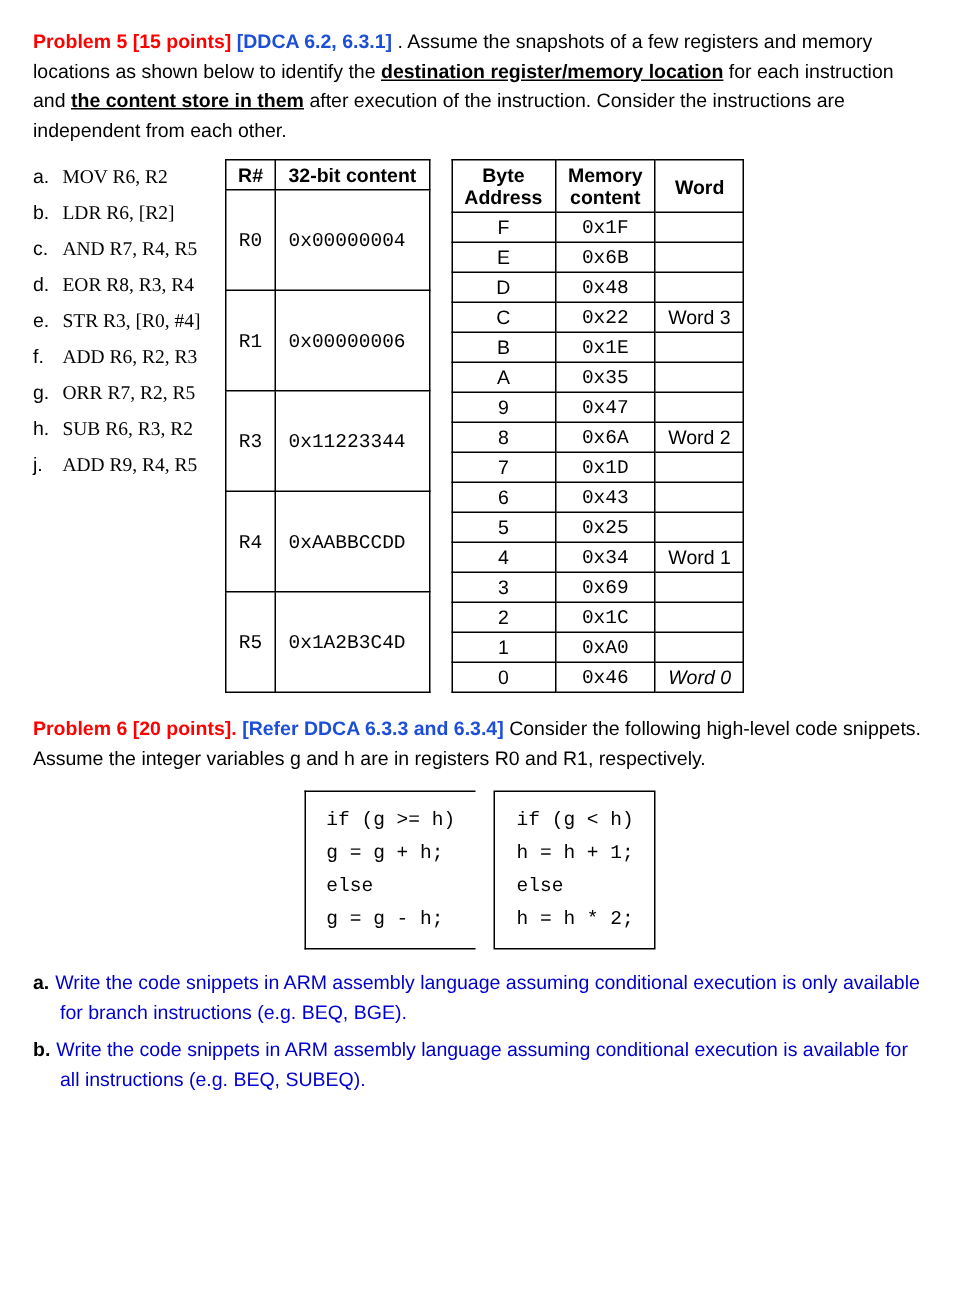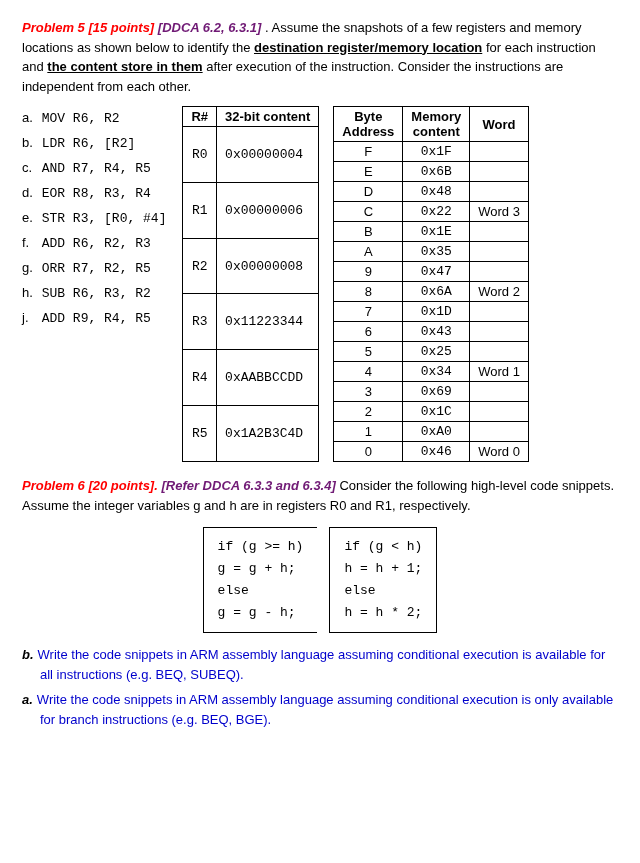--- a/index.html
+++ b/index.html
@@ -9,24 +9,24 @@
       background: #fff;
       color: #000;
       padding: 18px 22px;
       width: 640px;
       min-height: 863px;
     }
     .problem-header {
       margin-bottom: 8px;
       line-height: 1.5;
     }
-    .bold { font-weight: bold; font-style: italic; }
+    .bold { font-weight: bold; }
     .bold-underline { font-weight: bold; text-decoration: underline; }
     .red { color: red; }
-    .blue { color: #701a75; }
+    .blue { color: #1d4ed8; }
 
     .content-area {
       display: flex;
       gap: 16px;
       margin-top: 10px;
       margin-bottom: 10px;
     }
     .instructions-list {
       flex: 0 0 auto;
       font-size: 13px;
@@ -84,21 +84,21 @@
     .sub-list {
       margin-top: 10px;
       list-style: none;
     }
     .sub-list li {
       margin-bottom: 6px;
       line-height: 1.5;
       padding-left: 18px;
       text-indent: -18px;
     }
-    .mono { font-family: Liberation Mono, monospace; }
+    .mono { font-family: Liberation Serif, serif; }
   </style>
 </head>
 <body>
 
 <div class="problem-header">
   <span class="bold red">Problem 5 [15 points]</span>
   <span class="bold blue">[DDCA 6.2, 6.3.1]</span>
   <span>. Assume the snapshots of a few registers and memory locations as shown below to identify the</span>
   <span class="bold-underline">destination register/memory location</span>
   <span>for each instruction and</span>
@@ -132,24 +132,20 @@
         <tbody>
           <tr>
             <td style="font-family: &quot;Courier New&quot;, monospace; text-align: center;">R0</td>
             <td style="font-family: &quot;Courier New&quot;, monospace;">0x00000004</td>
           </tr>
           <tr>
             <td style="font-family: &quot;Courier New&quot;, monospace; text-align: center;">R1</td>
             <td style="font-family: &quot;Courier New&quot;, monospace;">0x00000006</td>
           </tr>
           <tr>
-            <td style="font-family: &quot;Courier New&quot;, monospace; text-align: center;">R2</td>
-            <td style="font-family: &quot;Courier New&quot;, monospace;">0x00000008</td>
-          </tr>
-          <tr>
             <td style="font-family: &quot;Courier New&quot;, monospace; text-align: center;">R3</td>
             <td style="font-family: &quot;Courier New&quot;, monospace;">0x11223344</td>
           </tr>
           <tr>
             <td style="font-family: &quot;Courier New&quot;, monospace; text-align: center;">R4</td>
             <td style="font-family: &quot;Courier New&quot;, monospace;">0xAABBCCDD</td>
           </tr>
           <tr>
             <td style="font-family: &quot;Courier New&quot;, monospace; text-align: center;">R5</td>
             <td style="font-family: &quot;Courier New&quot;, monospace;">0x1A2B3C4D</td>
@@ -237,21 +233,21 @@
             <td style="text-align: left;"></td>
           </tr>
           <tr>
             <td>1</td>
             <td style="font-family: &quot;Courier New&quot;, monospace;">0xA0</td>
             <td style="text-align: left;"></td>
           </tr>
           <tr>
             <td>0</td>
             <td style="font-family: &quot;Courier New&quot;, monospace;">0x46</td>
-            <td style="text-align: right;">Word 0</td>
+            <td style="text-align: right; font-style: italic;">Word 0</td>
           </tr>
         </tbody>
       </table>
   </div>
 </div>
 
 <div class="problem6">
   <div>
     <span class="bold red">Problem 6 [20 points].</span>
     <span class="bold blue">[Refer DDCA 6.3.3 and 6.3.4]</span>
@@ -267,16 +263,16 @@
       </div>
       <div class="code-box">
         <div>if (g &lt; h)</div>
         <div>  h = h + 1;</div>
         <div>else</div>
         <div>  h = h * 2;</div>
       </div>
     </div>
 
   <ul class="sub-list" id="sub-list">
-  <li><span class="bold" style="margin-right:4px">b.</span><span style="color:#0000cc">Write the code snippets in ARM assembly language assuming conditional execution is available for all instructions (e.g. BEQ, SUBEQ).</span></li>
-      <li><span class="bold" style="margin-right:4px">a.</span><span style="color:#0000cc">Write the code snippets in ARM assembly language assuming conditional execution is only available for branch instructions (e.g. BEQ, BGE).</span></li>
+  <li><span class="bold" style="margin-right:4px">a.</span><span style="color:#0000cc">Write the code snippets in ARM assembly language assuming conditional execution is only available for branch instructions (e.g. BEQ, BGE).</span></li>
+      <li><span class="bold" style="margin-right:4px">b.</span><span style="color:#0000cc">Write the code snippets in ARM assembly language assuming conditional execution is available for all instructions (e.g. BEQ, SUBEQ).</span></li>
     </ul>
 </div>
 
 </body></html>

